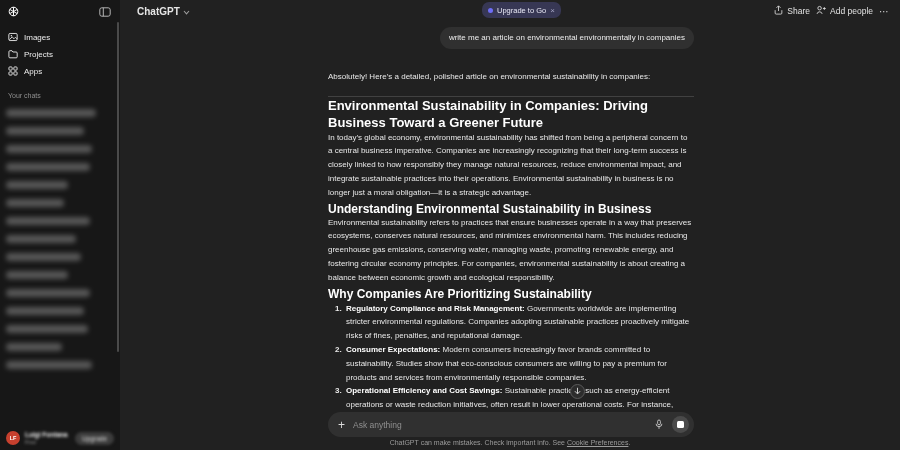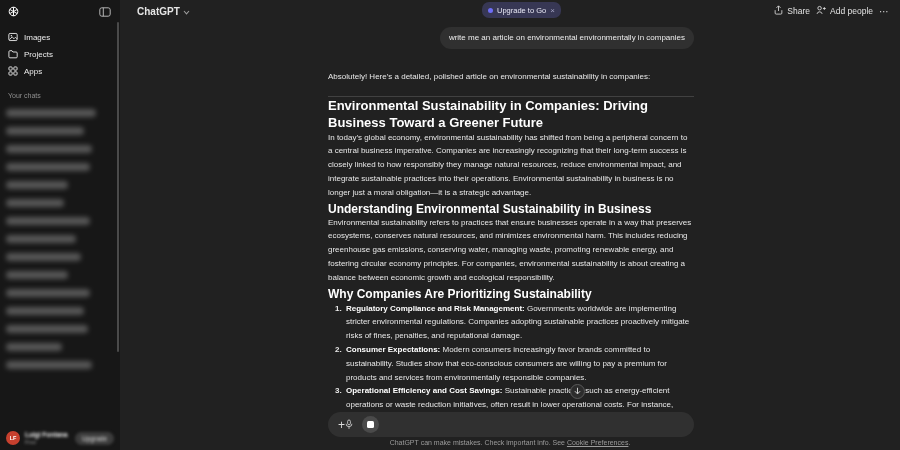--- a/index.html
+++ b/index.html
@@ -218,20 +218,21 @@
   <div class="scroll-down">
     <span>
       <svg width="7" height="8" viewBox="0 0 7 8" fill="none" stroke="#cfcfcf" stroke-width="1">
         <path d="M3.5 0.8 V6.6 M0.9 4.2 L3.5 6.9 6.1 4.2"></path>
       </svg>
     </span>
   </div>
 
   <div class="composer">
     <span class="plus">+</span>
+    <input type="text" placeholder="Ask anything" style="">
     <span class="mic">
       <svg width="8" height="11" viewBox="0 0 11 14" fill="none" stroke="#dcdcdc" stroke-width="1.1">
         <rect x="3.6" y="0.8" width="3.8" height="6.6" rx="1.9"></rect>
         <path d="M1.5 6 a4 4 0 0 0 8 0 M5.5 10.4 V13"></path>
       </svg>
     </span>
     <span class="stop-btn">
       <span class="stop-sq"></span>
     </span>
   </div>

